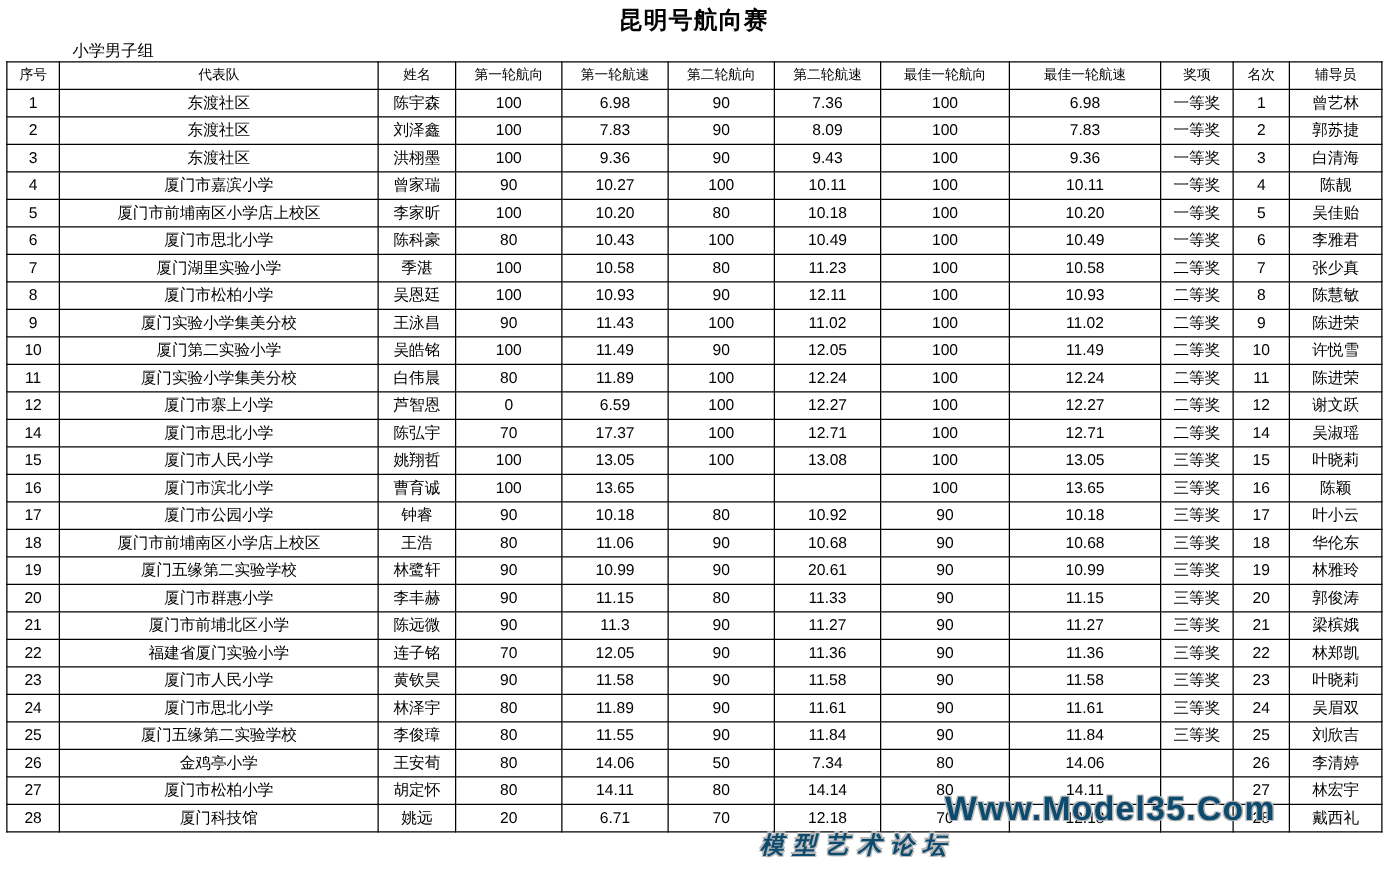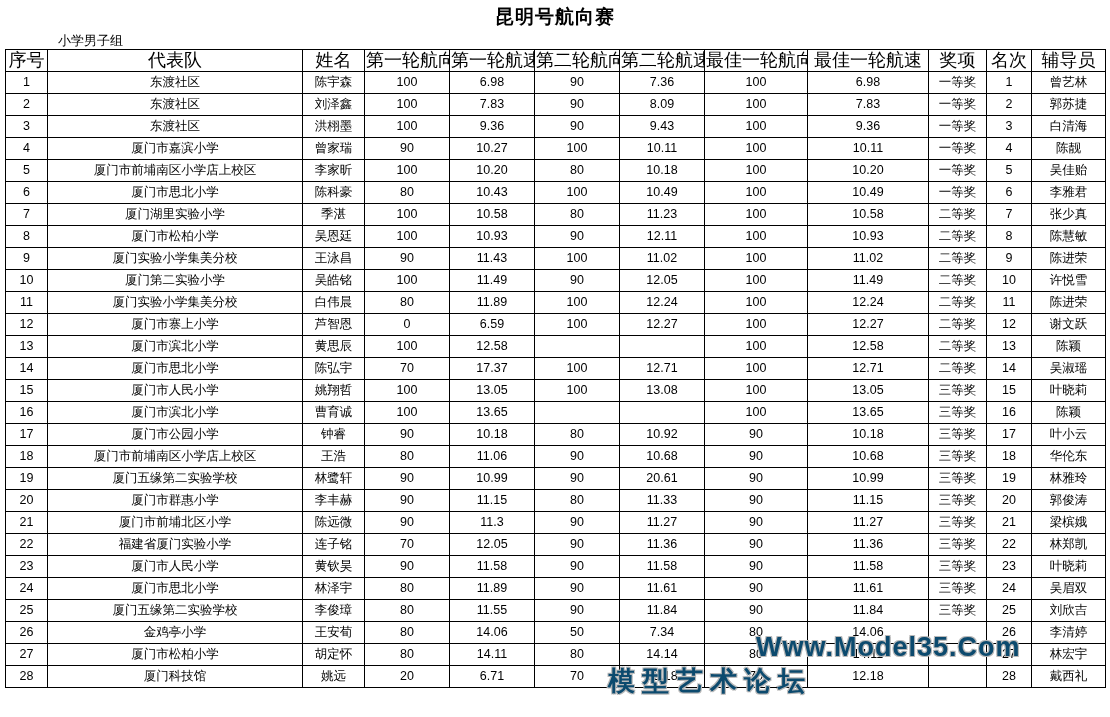--- a/index.html
+++ b/index.html
@@ -48,21 +48,21 @@
     text-align: center;
     vertical-align: middle;
     height: 21px;
     line-height: 19px;
     padding: 0 1px;
     white-space: nowrap;
     overflow: hidden;
     font-weight: normal;
   }
   table.grid thead td {
-    font-size: 18px;
+    font-size: 11px;
   }
   
   col.c-seq     { width: 42px; }
   col.c-team    { width: 255px; }
   col.c-name    { width: 62px; }
   col.c-hdg1    { width: 85px; }
   col.c-spd1    { width: 85px; }
   col.c-hdg2    { width: 85px; }
   col.c-spd2    { width: 85px; }
   col.c-bhdg    { width: 103px; }
@@ -85,22 +85,23 @@
   }
   .wm-1 {
     left: 756px;
     top: 632px;
     font-size: 27px;
     letter-spacing: 1px;
   }
   .wm-2 {
     left: 608px;
     top: 663px;
-    font-size: 27px;
+    font-size: 19px;
     letter-spacing: 7px;
+    font-style: italic;
   }
 </style>
 </head>
 <body>
 
 <div class="page">
 
   <div class="doc-title">昆明号航向赛</div>
 
   <div class="subtitle-row">小学男子组</div>
@@ -299,34 +300,20 @@
           <td>6.59</td>
           <td>100</td>
           <td>12.27</td>
           <td>100</td>
           <td>12.27</td>
           <td>二等奖</td>
           <td>12</td>
           <td>谢文跃</td>
         </tr>
         <tr>
-          <td>13</td>
-          <td>厦门市滨北小学</td>
-          <td>黄思辰</td>
-          <td>100</td>
-          <td>12.58</td>
-          <td></td>
-          <td></td>
-          <td>100</td>
-          <td>12.58</td>
-          <td>二等奖</td>
-          <td>13</td>
-          <td>陈颖</td>
-        </tr>
-        <tr>
           <td>14</td>
           <td>厦门市思北小学</td>
           <td>陈弘宇</td>
           <td>70</td>
           <td>17.37</td>
           <td>100</td>
           <td>12.71</td>
           <td>100</td>
           <td>12.71</td>
           <td>二等奖</td>

